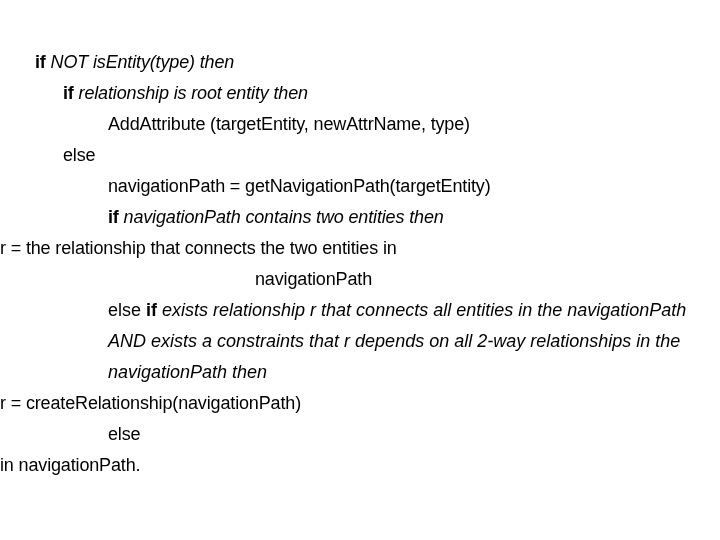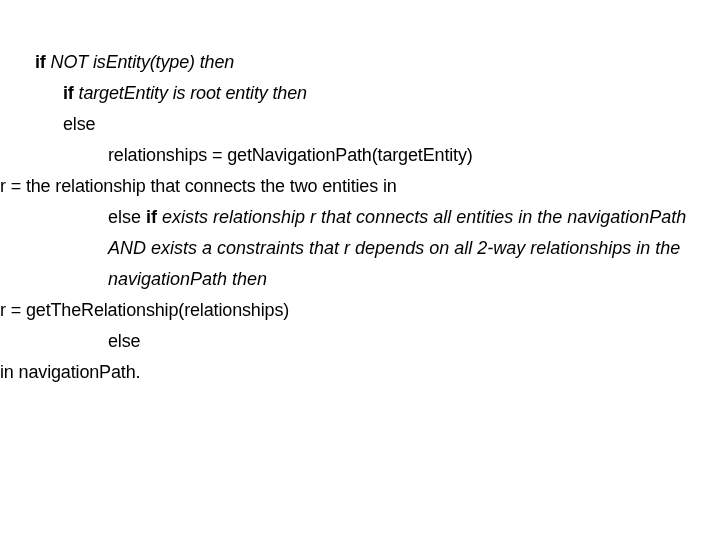--- a/index.html
+++ b/index.html
@@ -67,21 +67,24 @@
     width: 620px;
     box-sizing: content-box;
   }
   .wrap-block .cond { font-style: italic; }
 </style>
 </head>
 <body>
 
 <div id="pseudocode">
     <div class="line ind-0"><span class="kw">if </span><span class="cond">NOT isEntity(type) then</span></div>
-    <div class="line ind-1"><span class="kw">if </span><span class="cond">targetEntity is root entity then</span></div>
+    <div class="line ind-1"><span class="kw">if </span><span class="cond">relationship is root entity then</span></div>
+    <div class="line ind-2"><span class="code">AddAttribute (targetEntity, newAttrName, type)</span></div>
     <div class="line ind-1"><span class="kw-plain">else</span></div>
-    <div class="line ind-2"><span class="code">relationships = getNavigationPath(targetEntity)</span></div>
+    <div class="line ind-2"><span class="code">navigationPath = getNavigationPath(targetEntity)</span></div>
+    <div class="line ind-2"><span class="kw">if </span><span class="cond">navigationPath contains two entities then</span></div>
     <div class="line ind-3"><span class="code">r = the relationship that connects the two entities in</span></div>
+    <div class="line ind-4"><span class="code">navigationPath</span></div>
     <div class="wrap-block"><span class="kw-plain">else </span><span class="kw">if </span><span class="cond">exists relationship r that connects all entities in the navigationPath AND exists a constraints that r depends on all 2-way relationships in the navigationPath then</span></div>
-    <div class="line ind-3"><span class="code">r = getTheRelationship(relationships)</span></div>
+    <div class="line ind-3"><span class="code">r = createRelationship(navigationPath)</span></div>
     <div class="line ind-2"><span class="kw-plain">else</span></div>
     <div class="line ind-3"><span class="code">in navigationPath.</span></div>
   </div>
 
 </body></html>

